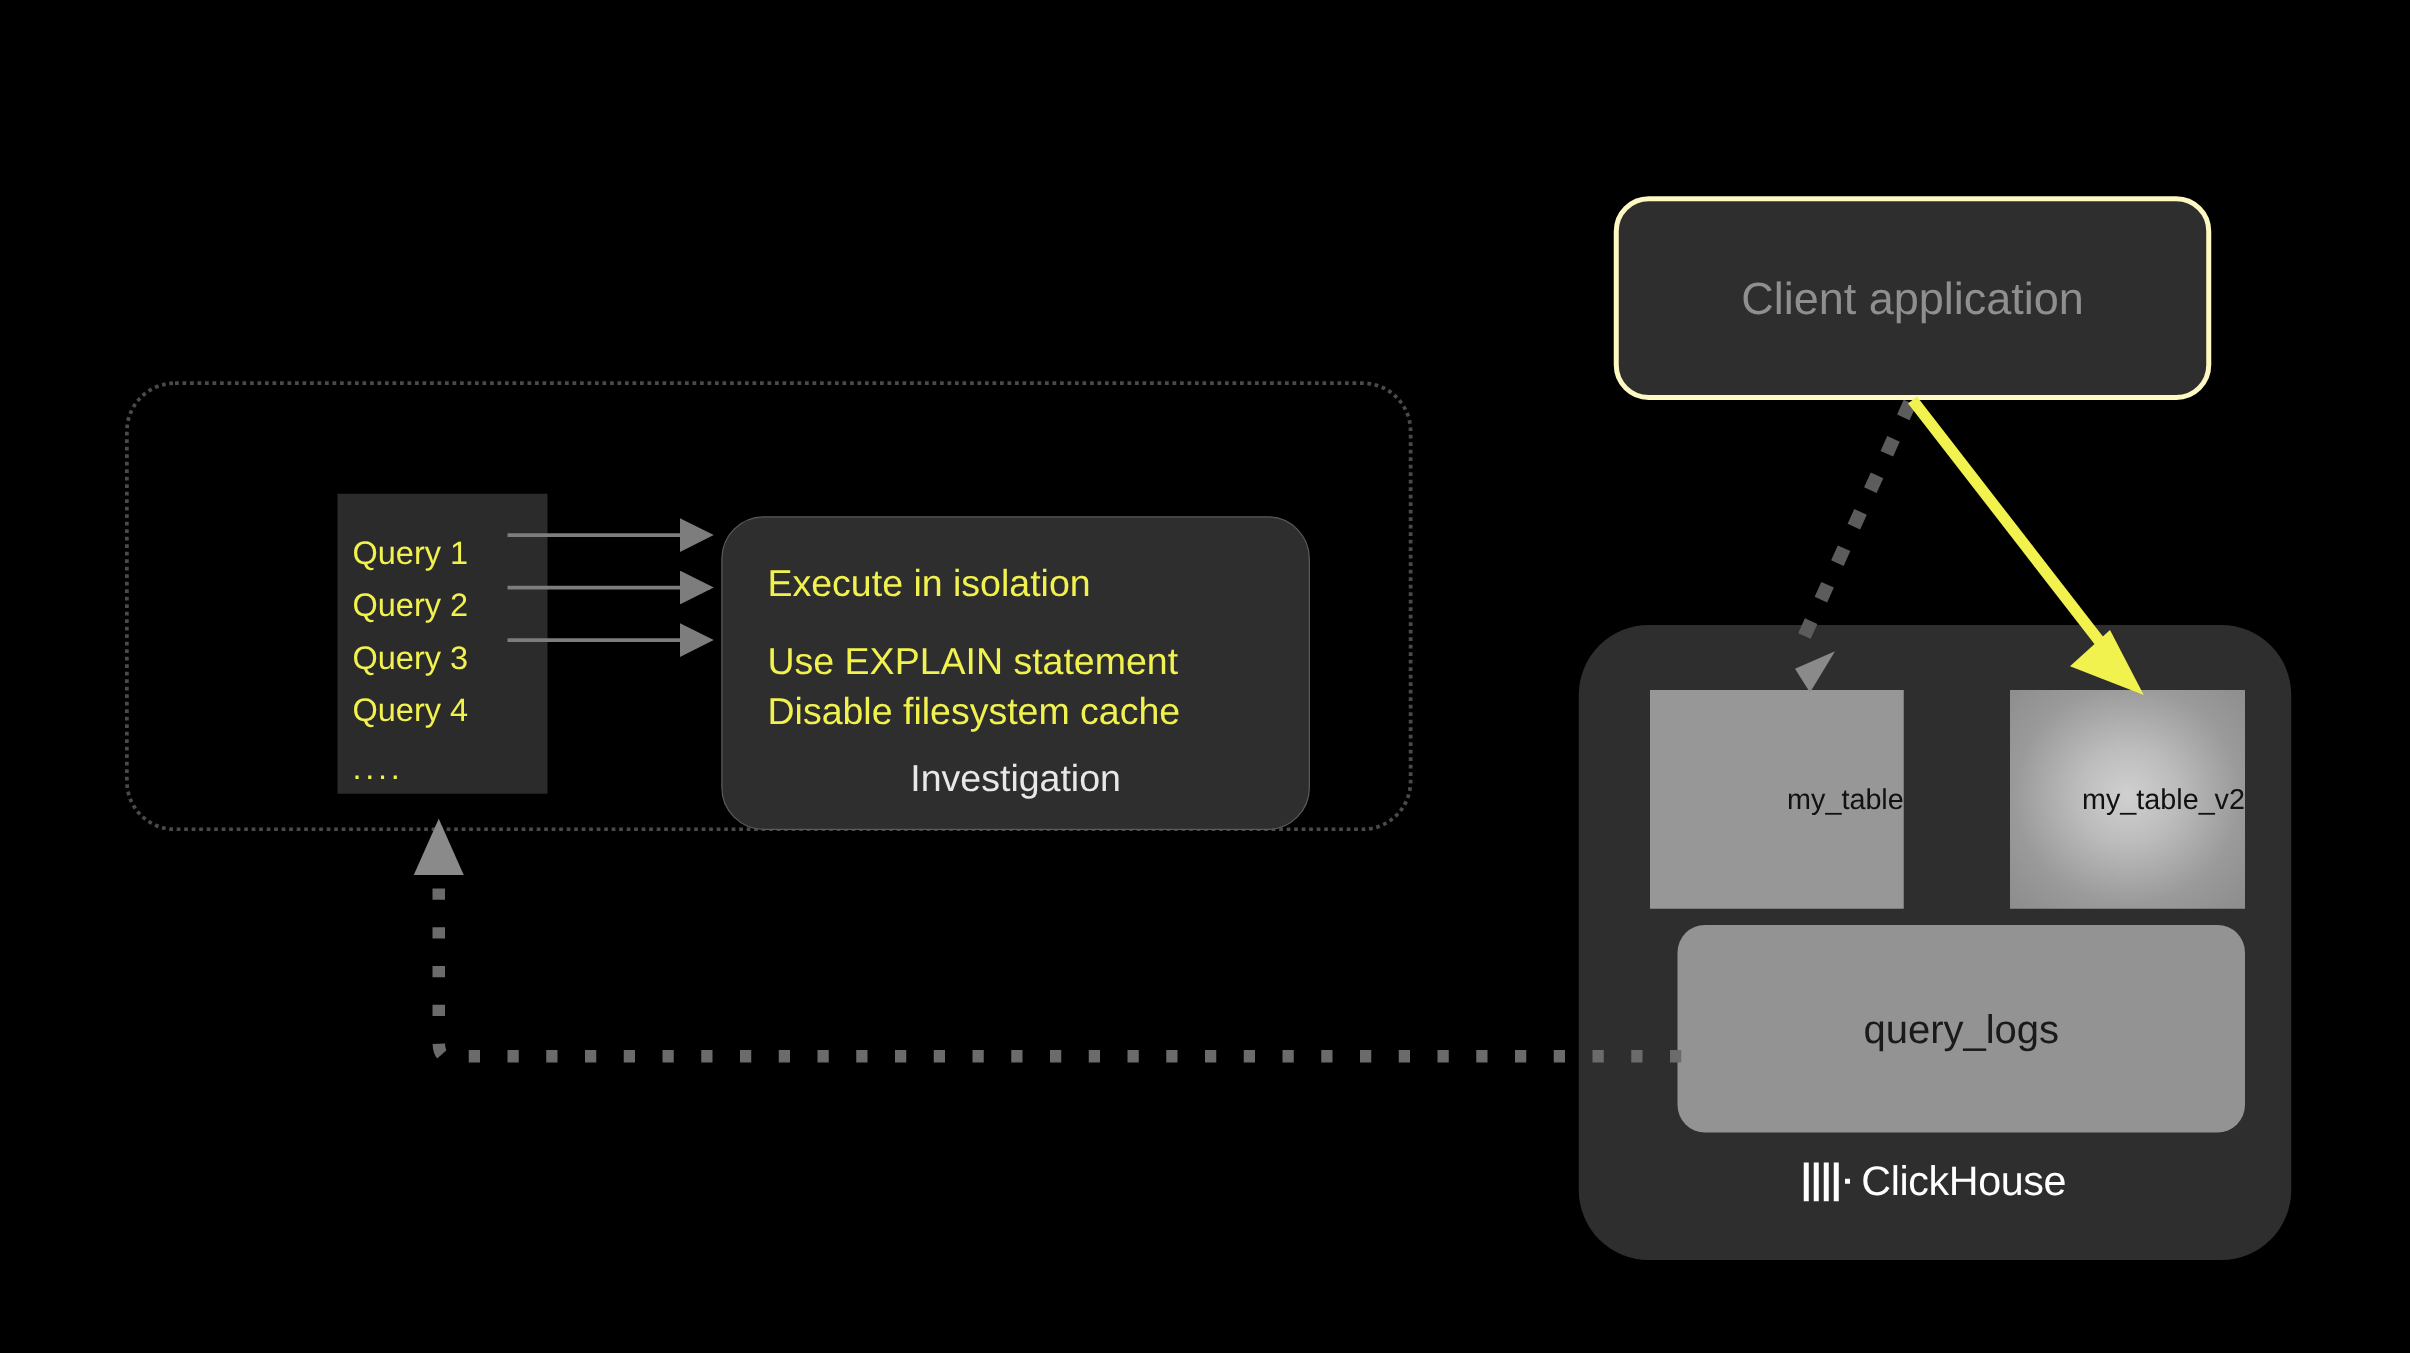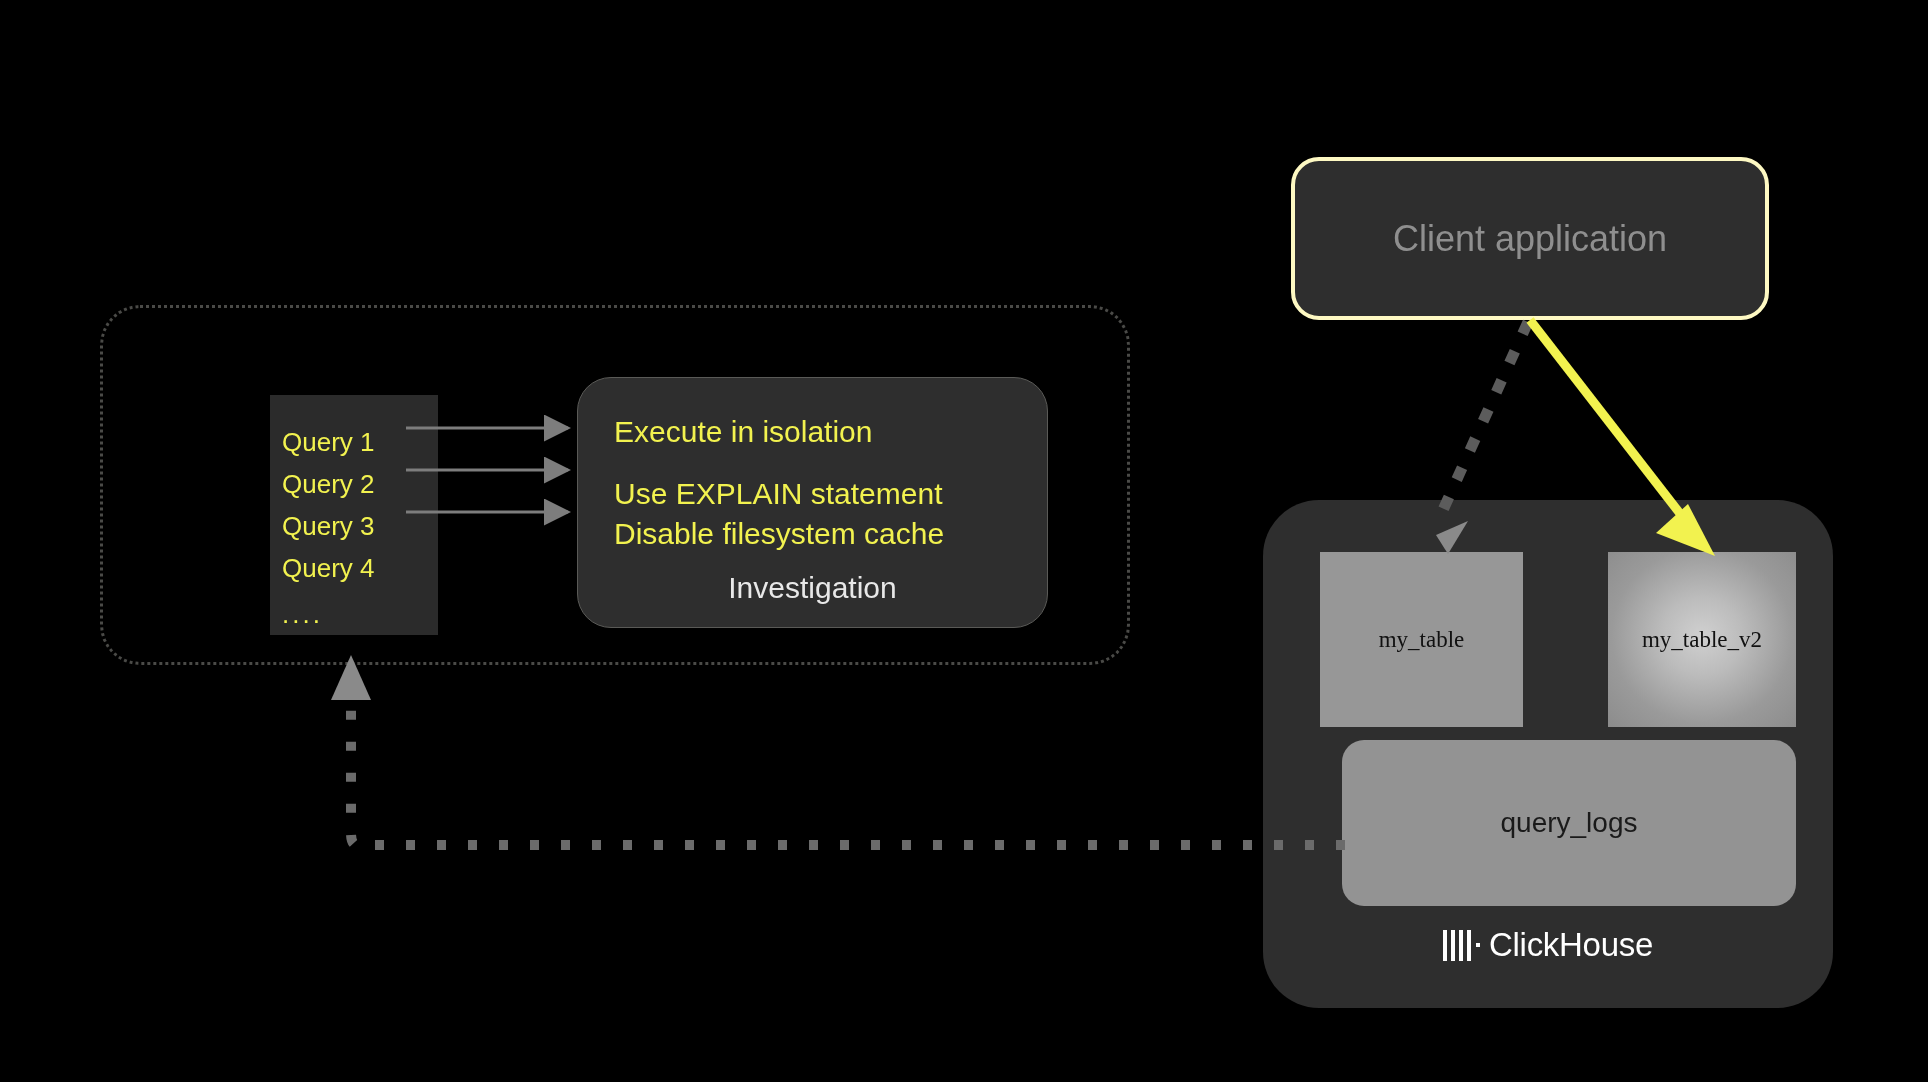--- a/index.html
+++ b/index.html
@@ -61,20 +61,21 @@
     letter-spacing: 3px;
   }
   
   .investigation-card {
     position: absolute;
     background: #2e2e2e;
     border: 1px solid #5a5a57;
     border-radius: 34px;
     box-sizing: border-box;
     padding: 34px 36px 0 36px;
+    margin-top: 36px;
   }
   .inv-line {
     color: #f2f24f;
     font-size: 30px;
     line-height: 40px;
     white-space: nowrap;
   }
   .inv-line.spaced {
     margin-top: 22px;
   }
@@ -108,42 +109,41 @@
     position: absolute;
     background: #2e2e2e;
     border-radius: 56px;
     box-sizing: border-box;
   }
   .table-box {
     position: absolute;
     background: #979797;
     display: flex;
     align-items: center;
-    justify-content: center;
-    font-family: Liberation Serif, serif;
+    justify-content: flex-end;
   }
   .table-box.highlight {
     background: radial-gradient(ellipse at 50% 48%, #d0d0d0 0%, #bcbcbc 30%, #9a9a9a 68%, #8c8c8c 100%);
   }
   .table-label {
     color: #111111;
     font-size: 23px;
     white-space: nowrap;
   }
   .logs-box {
     position: absolute;
     background: #939393;
     border-radius: 22px;
     display: flex;
     align-items: center;
     justify-content: center;
   }
   .logs-label {
     color: #1a1a1a;
-    font-size: 28px;
+    font-size: 32px;
     white-space: nowrap;
   }
   
   .ch-logo {
     position: absolute;
     display: flex;
     align-items: center;
     gap: 9px;
   }
   .ch-mark {

